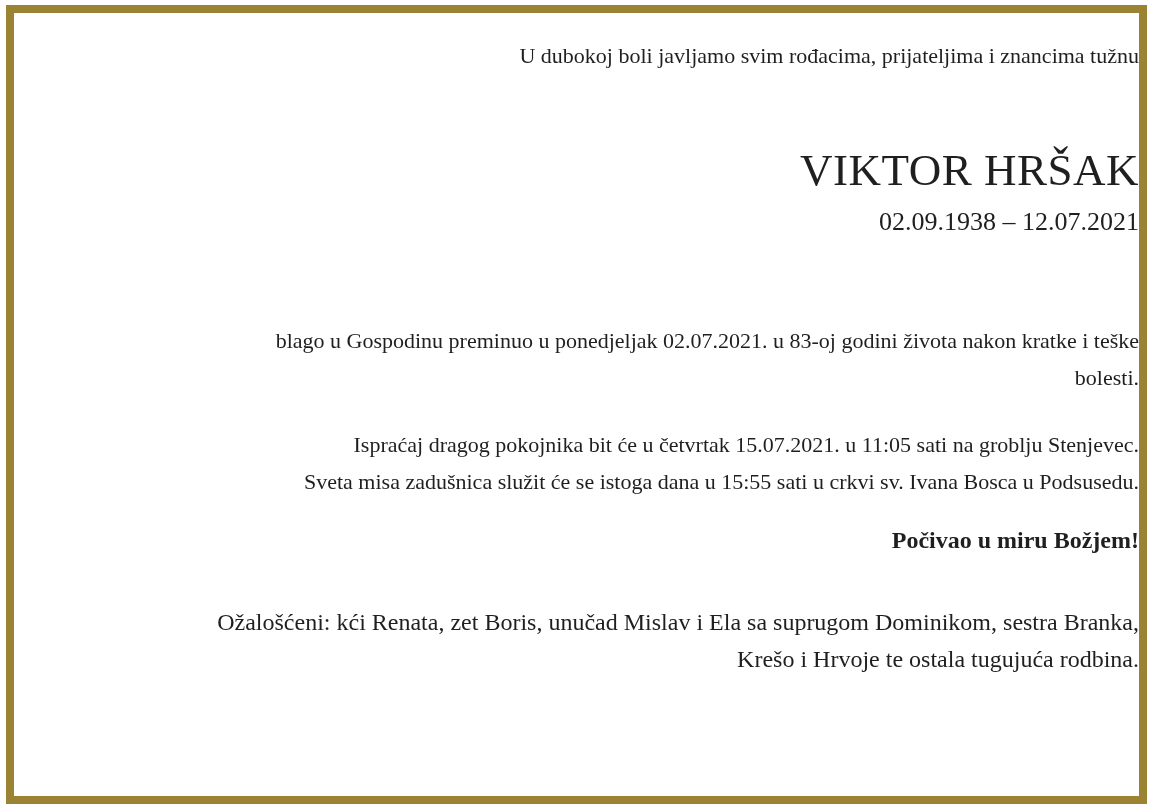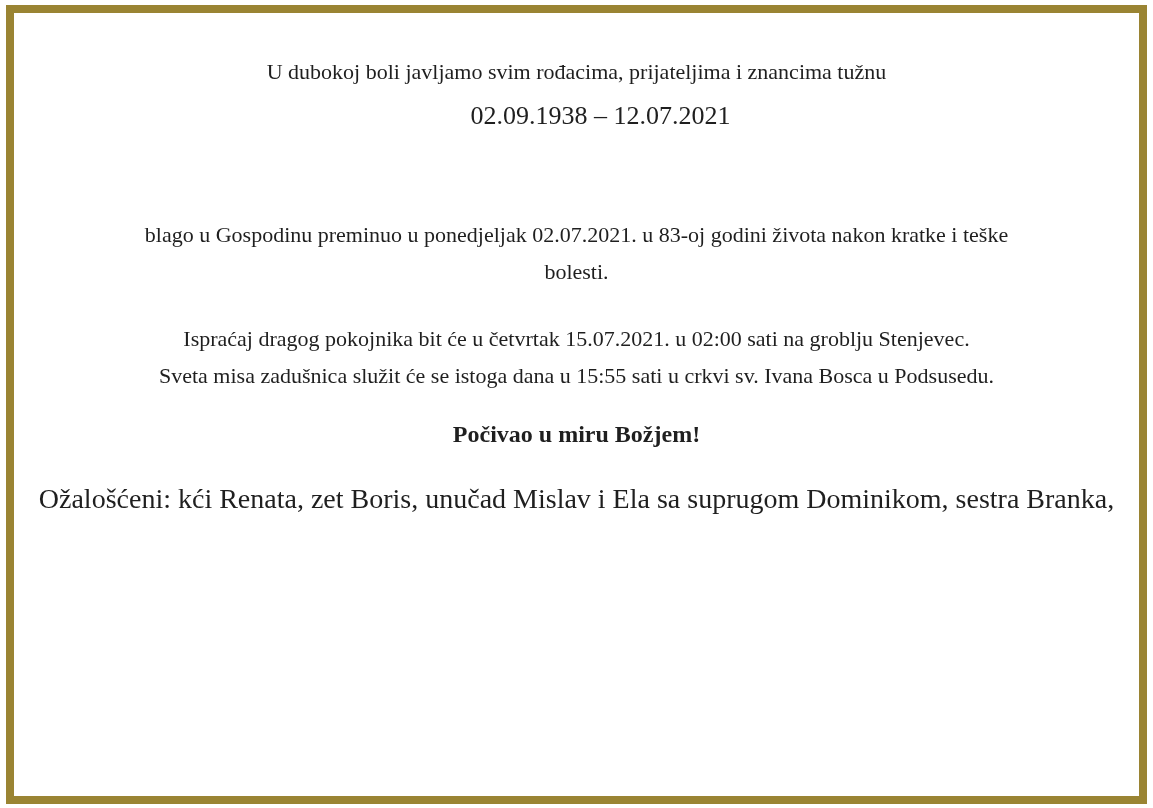--- a/index.html
+++ b/index.html
@@ -19,22 +19,22 @@
     position: absolute;
     top: 5px;
     left: 6px;
     right: 6px;
     bottom: 4px;
     border: 8px solid #9a8433;
     background: #ffffff;
     box-sizing: border-box;
   }
   .content {
-    padding-top: 40px;
-    text-align: center;
+    padding-top: 24px;
+    text-align: right;
   }
   .line {
     display: block;
     white-space: nowrap;
   }
   .intro {
     margin: 0;
     font-size: 22px;
     line-height: 37px;
   }
@@ -64,48 +64,50 @@
     line-height: 37px;
   }
   .rest-line {
     margin: 22px 0 0 0;
     font-size: 24px;
     line-height: 37px;
     font-weight: bold;
     white-space: nowrap;
   }
   .mourners {
-    margin: 27px 0 0 0;
-    font-size: 28px;
+    margin: 45px 0 0 0;
+    font-size: 24px;
     line-height: 37px;
   }
 </style>
 </head>
 <body style="color: rgb(31, 31, 31); background: rgb(255, 255, 255);">
 
 <div class="frame" style="border-color: rgb(154, 132, 51);">
   <div class="content">
 
     <p class="intro">
       <span class="line">U dubokoj boli javljamo svim rođacima, prijateljima i znancima tužnu</span>
     </p>
 
+    <h1 class="name">VIKTOR HRŠAK</h1>
 
     <div class="dates">02.09.1938 – 12.07.2021</div>
 
     <p class="death-notice">
       <span class="line">blago u Gospodinu preminuo u ponedjeljak 02.07.2021. u 83-oj godini života nakon kratke i teške</span>
       <span class="line">bolesti.</span>
     </p>
 
     <p class="funeral-info">
-      <span class="line">Ispraćaj dragog pokojnika bit će u četvrtak 15.07.2021. u 02:00 sati na groblju Stenjevec.</span>
+      <span class="line">Ispraćaj dragog pokojnika bit će u četvrtak 15.07.2021. u 11:05 sati na groblju Stenjevec.</span>
       <span class="line">Sveta misa zadušnica služit će se istoga dana u 15:55 sati u crkvi sv. Ivana Bosca u Podsusedu.</span>
     </p>
 
     <p class="rest-line">Počivao u miru Božjem!</p>
 
     <p class="mourners">
       <span class="line">Ožalošćeni: kći Renata, zet Boris, unučad Mislav i Ela sa suprugom Dominikom, sestra Branka,</span>
+      <span class="line">Krešo i Hrvoje te ostala tugujuća rodbina.</span>
     </p>
 
   </div>
 </div>
 
 </body></html>

